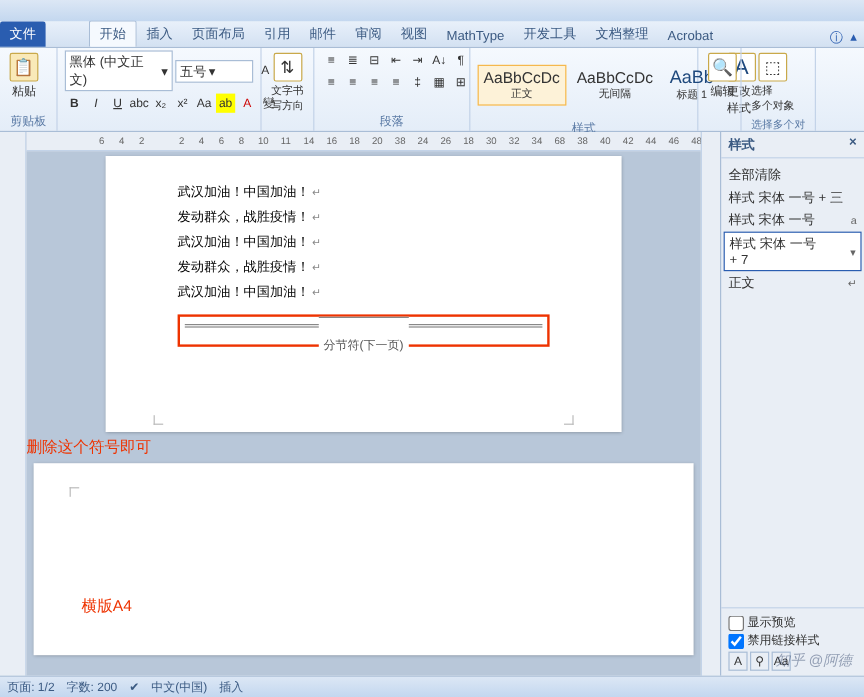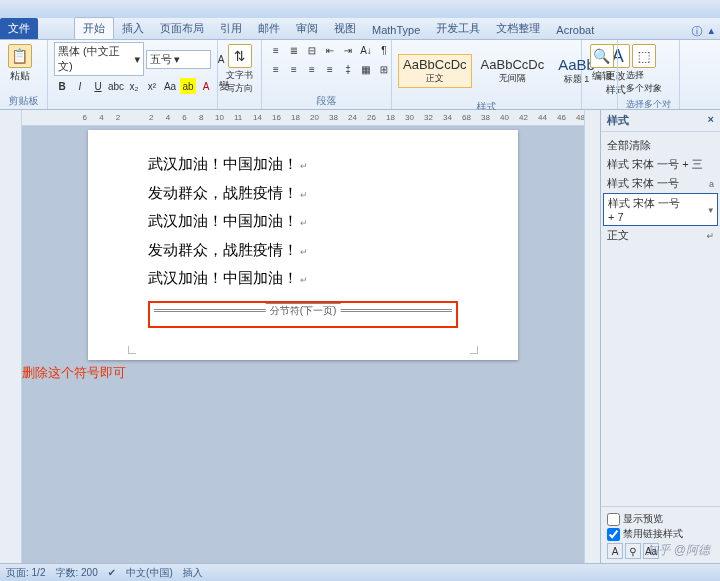--- a/index.html
+++ b/index.html
@@ -26,24 +26,24 @@
 .style-item.sel { border-color: #f5b84e; background: #fdf2d8; }
 
 .workspace { position: absolute; top: 110px; left: 0; right: 0; bottom: 18px; display: flex; background: #fff; }
 .vruler { width: 22px; background: #e9eef5; border-right: 1px solid #c3d3e8; position: relative; }
 .doc-area { flex: 1; background: #b8c7d9; overflow: hidden; position: relative; }
 .hruler { height: 16px; background: #e9eef5; border-bottom: 1px solid #c3d3e8; font-size: 8px; color: #666; display: flex; align-items: center; padding-left: 60px; gap: 11px; }
 .hruler span { display: inline-block; width: 8px; text-align: center; }
 .page { background: #fff; box-shadow: 0 1px 3px rgba(0,0,0,.3); margin: 4px auto; position: relative; }
 .page1 { width: 430px; height: 230px; padding: 20px 60px 10px; }
 .page2 { width: 550px; height: 160px; padding: 30px 40px 10px; }
-.doc-line { font-size: 15px; font-family: SimSun; line-height: 1.9; color: #000; }
+.doc-line { font-size: 11px; font-family: SimSun; line-height: 1.9; color: #000; }
 .doc-line::after { content: "↵"; color: #888; font-size: 9px; margin-left: 2px; }
 .section-break-box { border: 2px solid #e30; margin-top: 8px; padding: 6px 4px 14px; }
-.section-break-line { border-top: 1px double #888; text-align: left; font-size: 10px; color: #555; position: relative; top: -7px; background: #fff; display: inline-block; padding: 0 4px; left: 50%; transform: translateX(-50%); }
+.section-break-line { border-top: 1px double #888; text-align: left; font-size: 10px; color: #555; position: relative; top: -7px; background: #fff; display: inline-block; padding: 16px 4px; left: 50%; transform: translateX(-50%); }
 .annotation { color: #e30; font-size: 13px; text-align: left; margin-top: 4px; }
 .crop-mark { position: absolute; width: 8px; height: 8px; border: 1px solid #bbb; }
 
 .styles-pane { width: 120px; background: #e9eef5; border-left: 1px solid #a9bdd6; display: flex; flex-direction: column; font-size: 11px; }
 .styles-pane-hdr { padding: 3px 6px; font-weight: bold; color: #3b5a82; border-bottom: 1px solid #c3d3e8; display: flex; justify-content: space-between; }
 .styles-list { flex: 1; padding: 4px 2px; }
 .style-row { padding: 2px 4px; display: flex; justify-content: space-between; align-items: center; cursor: pointer; }
 .style-row.sel { background: #fff; border: 1px solid #2a5db0; gap: 27px; }
 .style-row .mark { font-size: 9px; color: #666; }
 .styles-footer { padding: 4px 6px; border-top: 1px solid #c3d3e8; font-size: 10px; }
@@ -237,20 +237,24 @@
       <div class="doc-line">武汉加油！中国加油！</div>
       <div class="section-break-box">
         <div style="border-top:1px solid #888;border-bottom:1px solid #888;height:3px;position:relative">
           <span class="section-break-line">分节符(下一页)</span>
         </div>
       </div>
       <div class="crop-mark" style="bottom:6px;left:40px;border-top:none;border-right:none"></div>
       <div class="crop-mark" style="bottom:6px;right:40px;border-top:none;border-left:none"></div>
     </div>
     <div class="annotation">删除这个符号即可</div>
+    <div class="page page2">
+      <div class="crop-mark" style="top:20px;left:30px;border-bottom:none;border-right:none"></div>
+      <div class="annotation" style="margin-top:80px">横版A4</div>
+    </div>
   </div>
   <div class="scrollbar-v"></div>
 
   <div class="styles-pane">
     <div class="styles-pane-hdr">
       <span>样式</span>
       <span>×</span>
     </div>
     <div class="styles-list">
       <div class="style-row">

